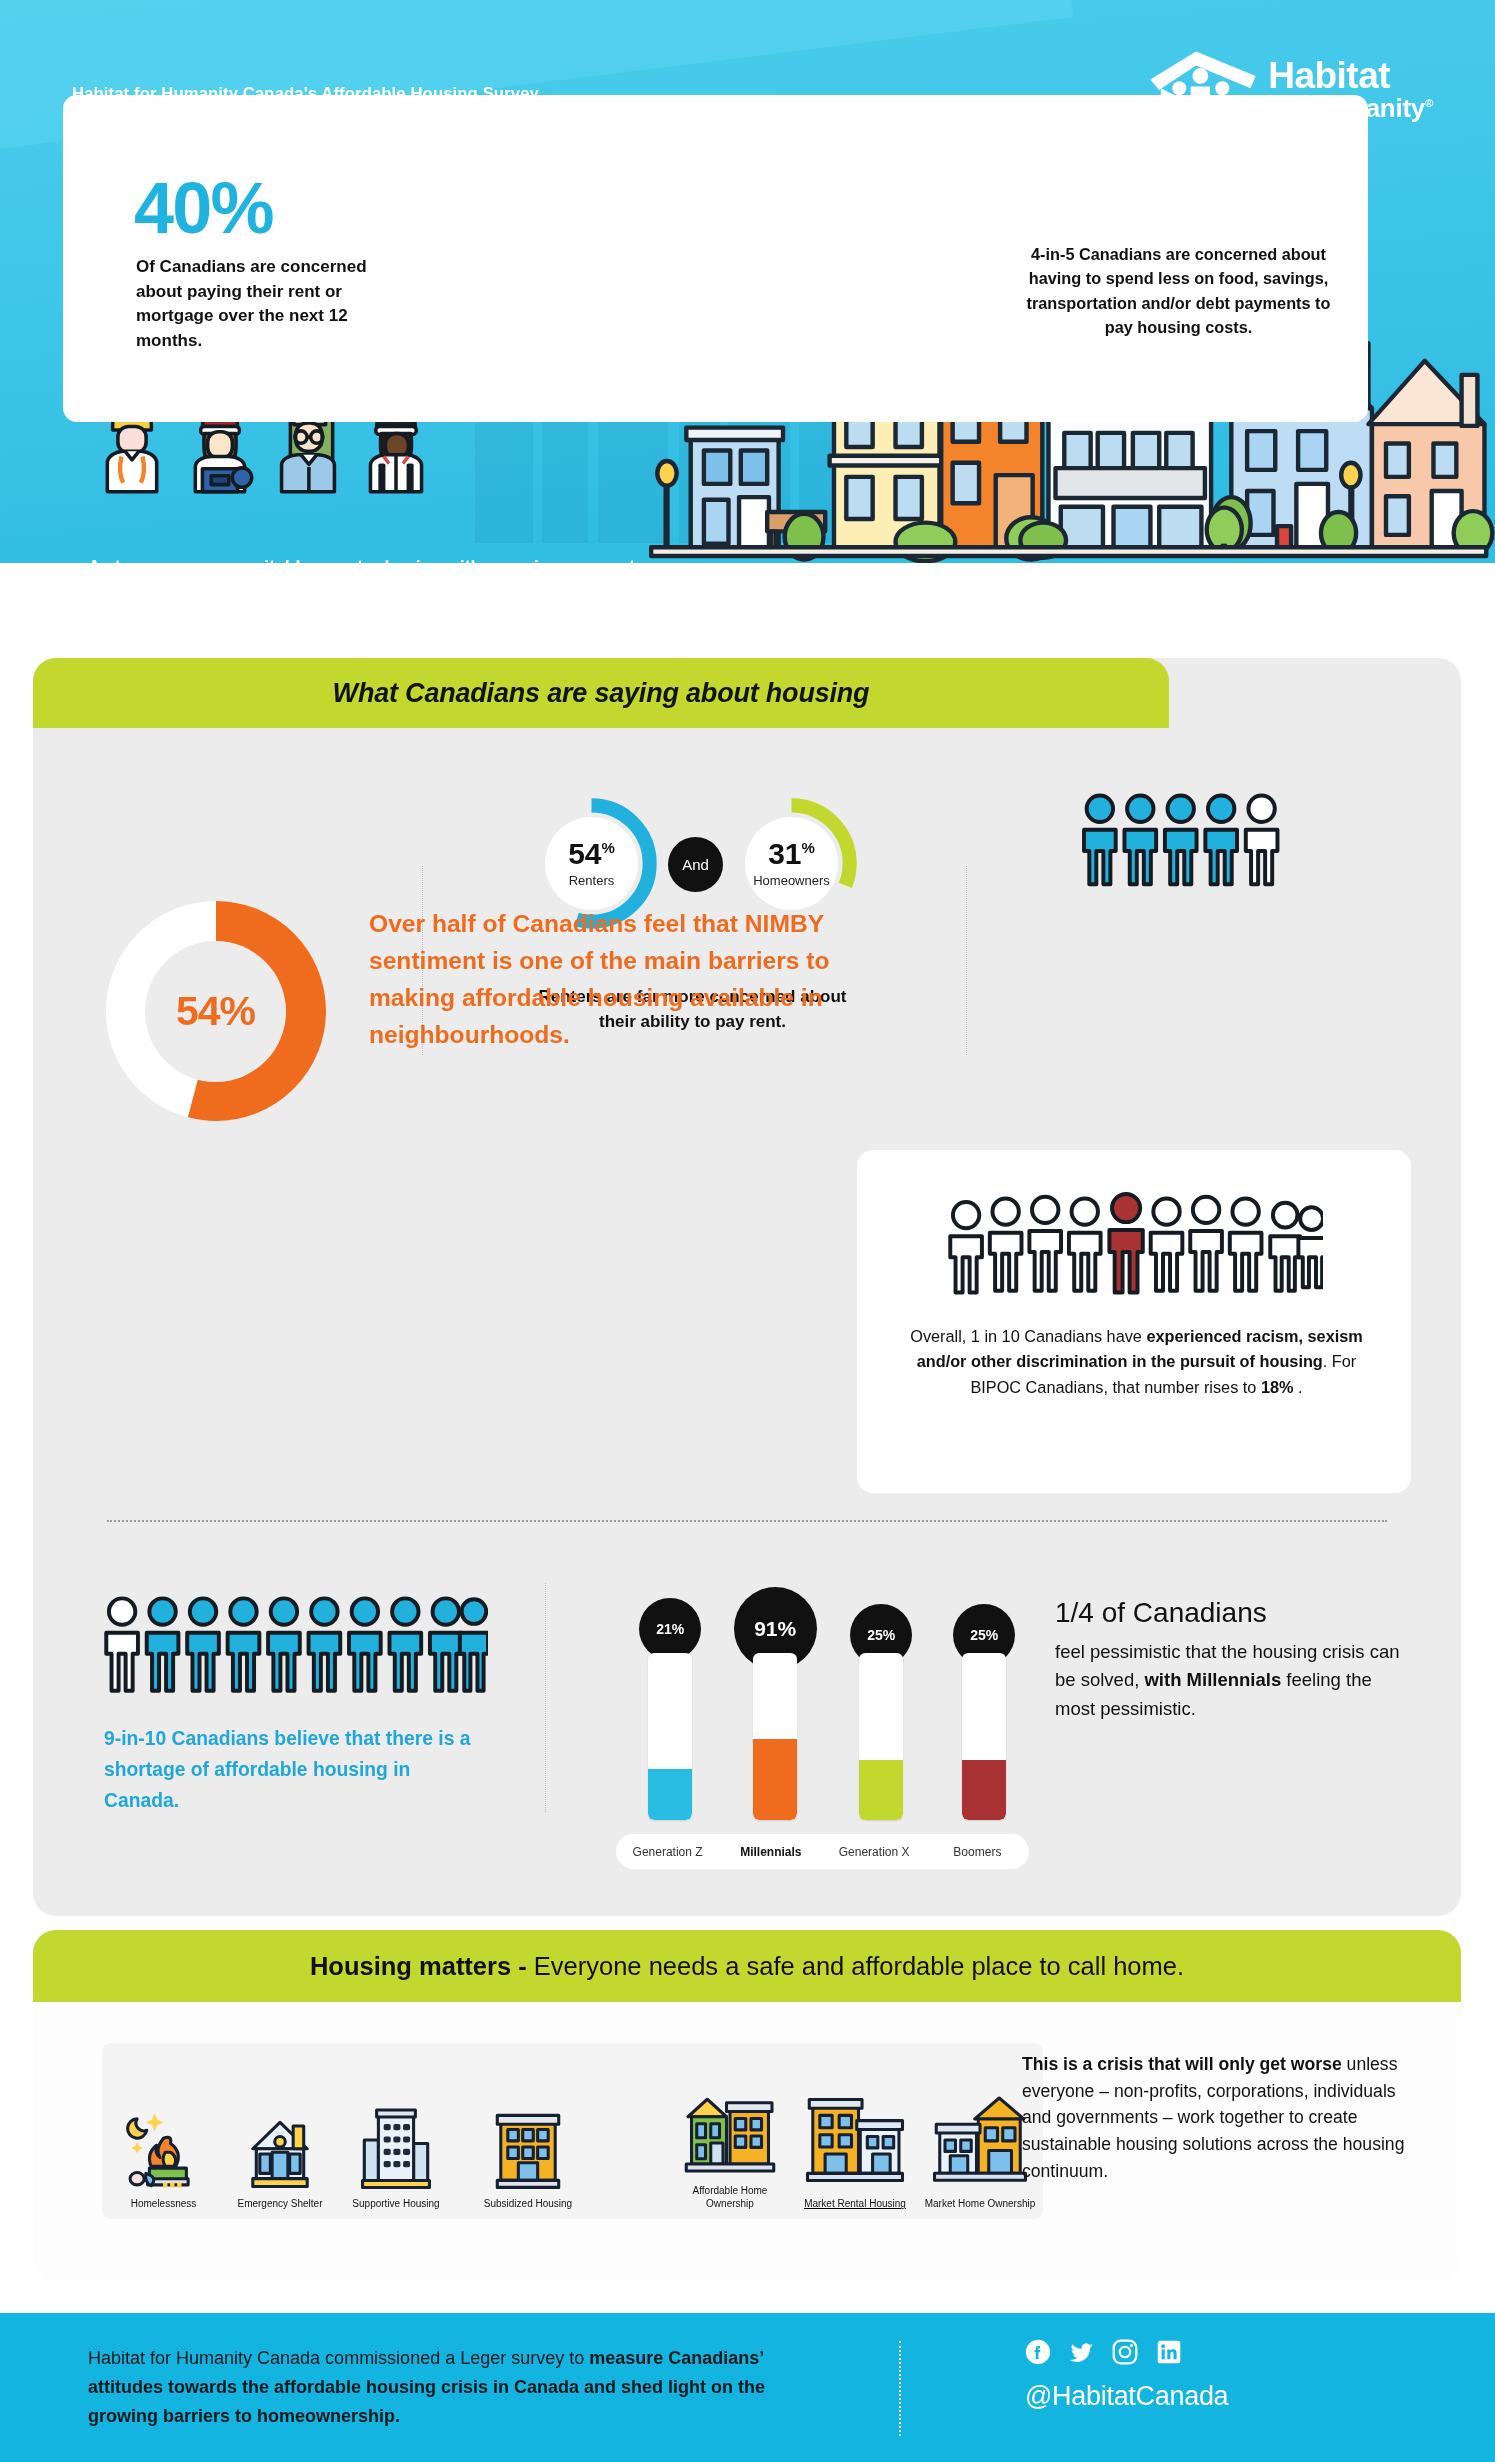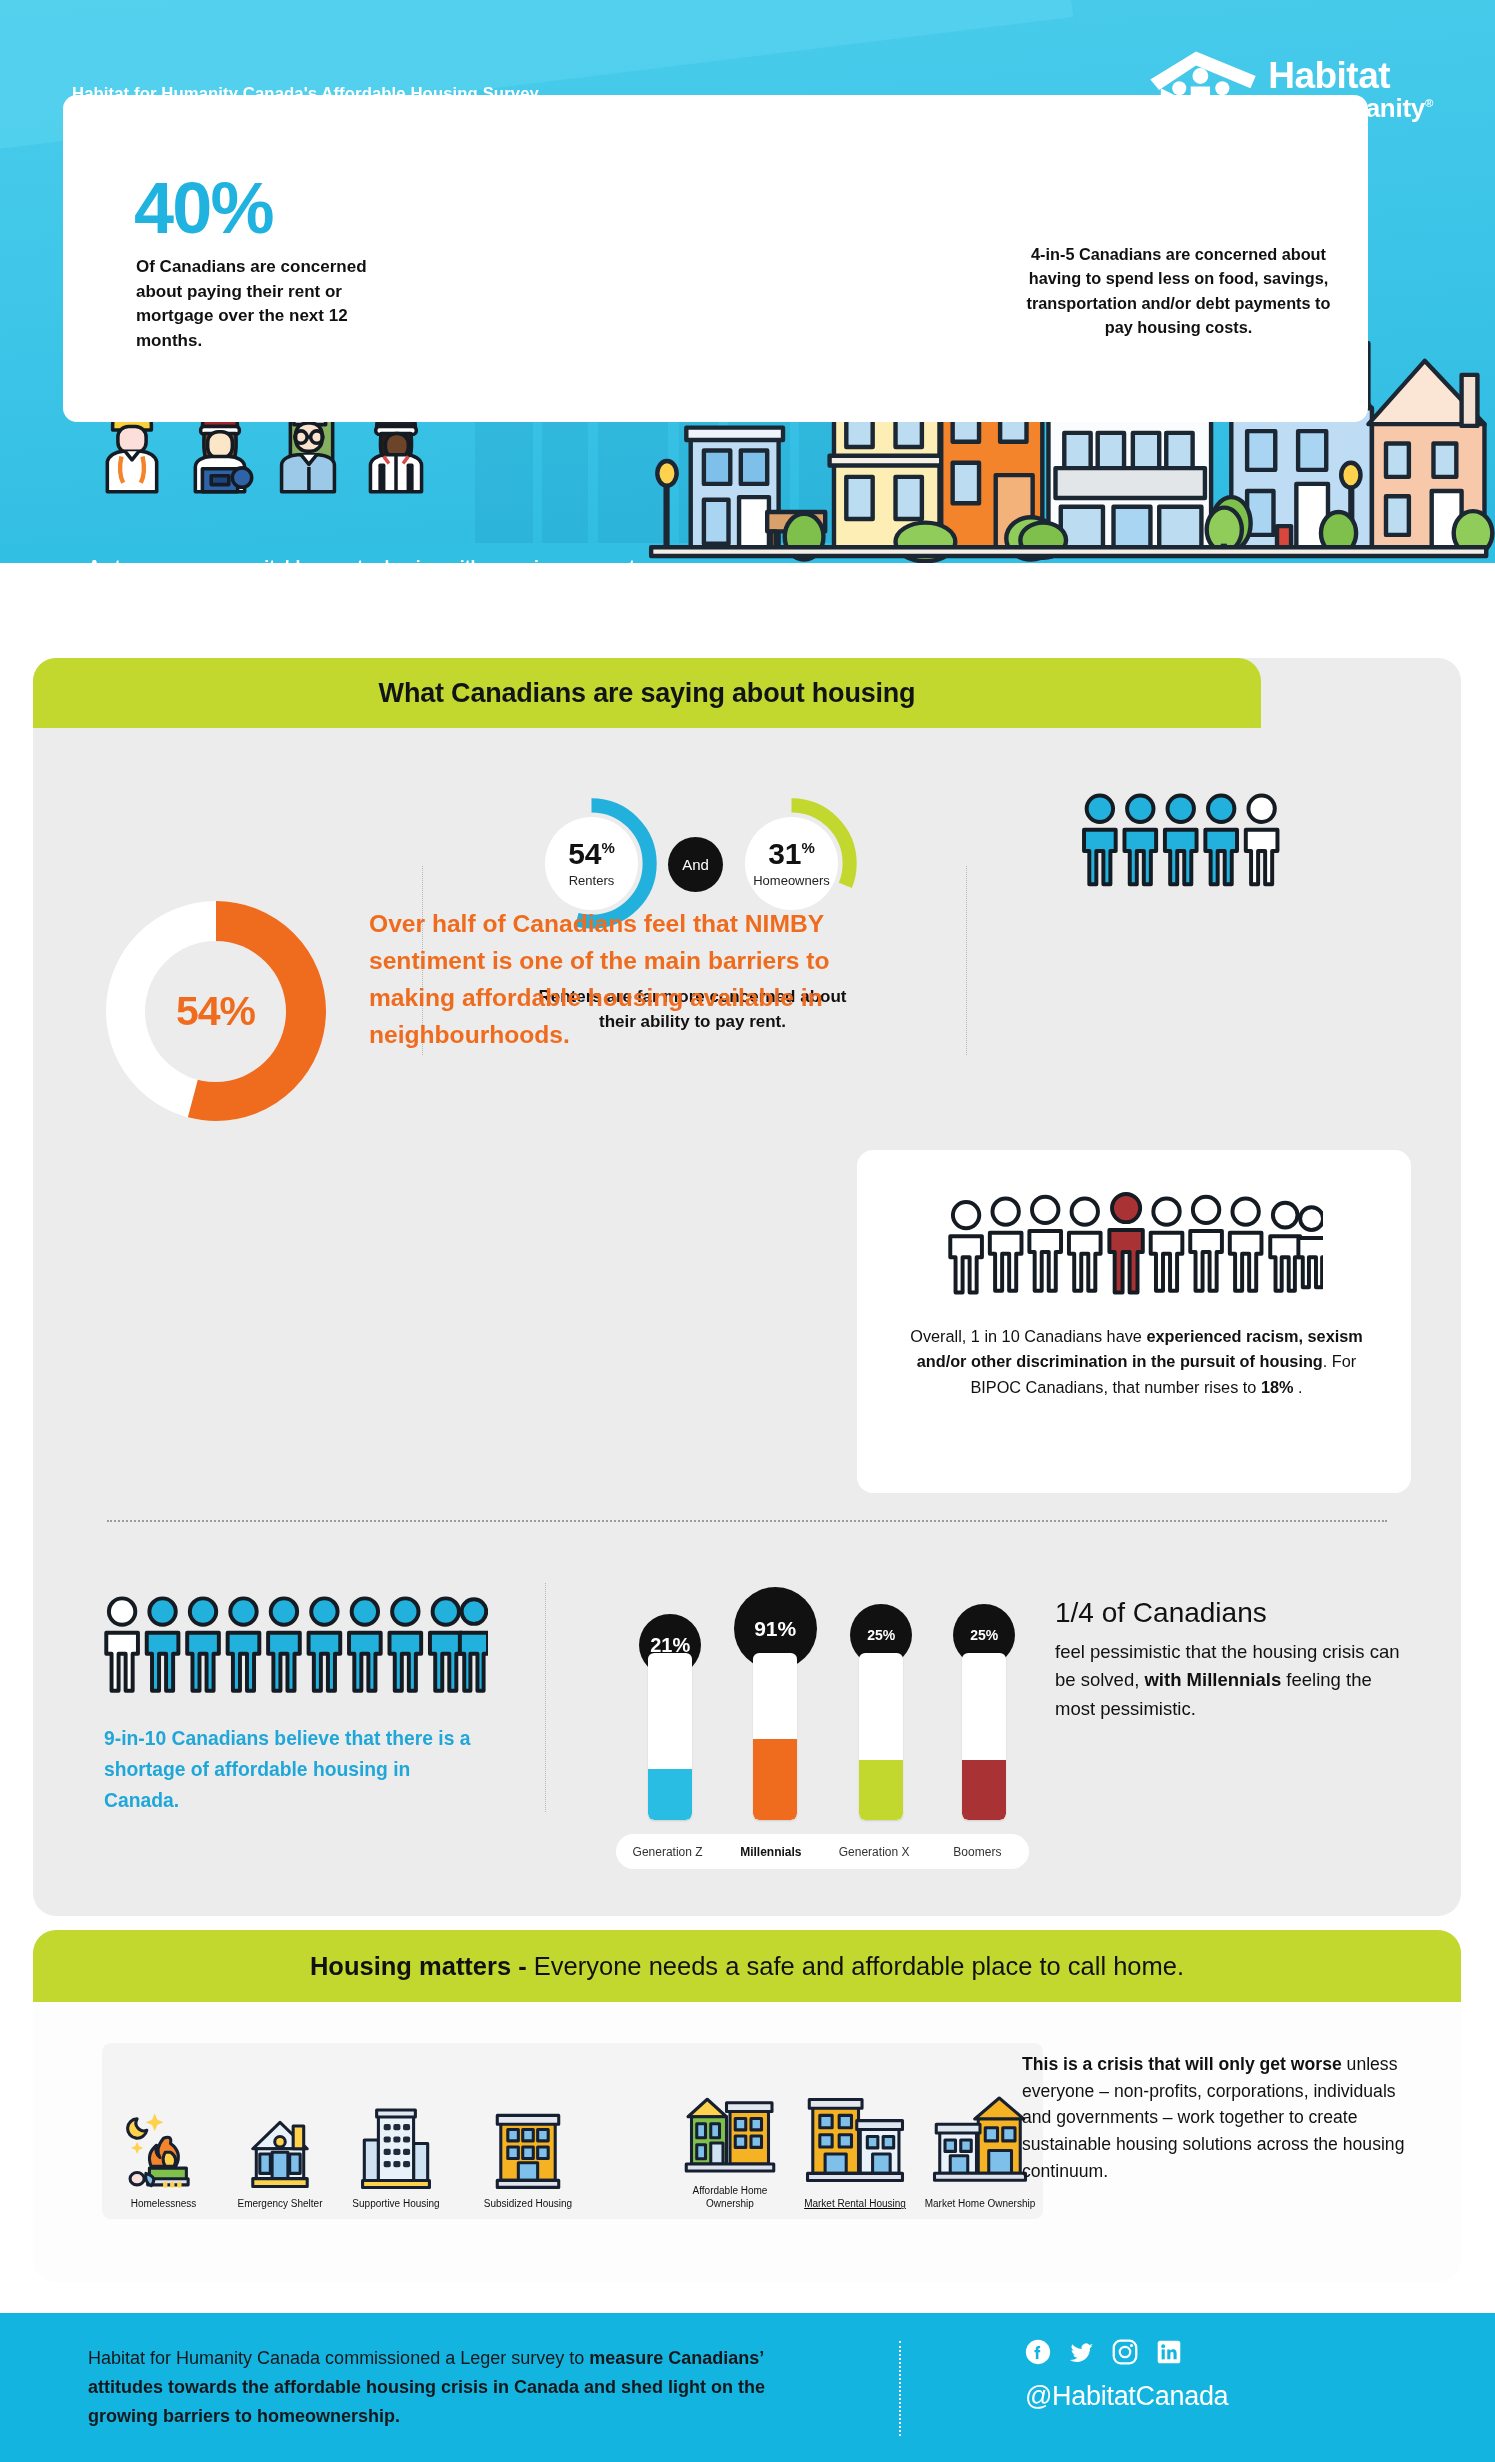--- a/index.html
+++ b/index.html
@@ -70,23 +70,23 @@
 
   
   .street { position: absolute; left: 616px; top: 220px; width: 879px; height: 352px; }
 
   
   .sec1 {
     position: absolute; left: 33px; top: 658px; width: 1428px; height: 1258px;
     background: #ececec; border-radius: 23px;
   }
   .banner {
-    position: absolute; left: 0; top: 0; width: 1228px; height: 70px;
+    position: absolute; left: 0; top: 0; width: 1136px; height: 70px;
     background: #c3d82e; border-radius: 23px 23px 0 0;
-    display: flex; align-items: center; justify-content: center;
+    display: flex; align-items: center; justify-content: center; font-style: italic;
   }
   .banner-title { color: #111416; font-size: 27px; font-weight: bold; letter-spacing: -0.2px; }
   .white-card {
     position: absolute; left: 63px; top: 95px; width: 1305px; height: 327px;
     background: #fff; border-radius: 14px;
   }
 
   .vdiv { position: absolute; width: 0; border-left: 1.8px dotted #b8b8b8; }
 
   .big40 {
@@ -594,21 +594,21 @@
         <path d="M408 46 h32 v24 l-5 0 v42 h-7 v-42 h-8 v42 h-7 v-42 l-5 0 z"></path>
       </g>
   </g>
 </svg>
 <div class="nine-text">9-in-10 Canadians believe that there is a shortage of affordable housing in Canada.</div>
 
 <div class="vdiv" style="left:545px; top:1583px; height:229px;"></div>
 
 <div class="chart">
   <div class="bar-col" style="left:32px;">
-    <div class="bubble" style="left:-8.8px;bottom:144px;width:62px;height:62px;font-size:20px;">21%</div>
+    <div class="bubble" style="left:-8.8px;bottom:160px;width:62px;height:62px;font-size:14px;">21%</div>
     <div class="bar-tube">
       <div class="bar-fill" style="height:51px;background:#29bde4;"></div>
     </div>
   </div>
   <div class="bar-col" style="left:137px;">
     <div class="bubble" style="left:-19.3px;bottom:150px;width:83px;height:83px;font-size:21px;">91%</div>
     <div class="bar-tube">
       <div class="bar-fill" style="height:81px;background:#ef6c1f;"></div>
     </div>
   </div>

